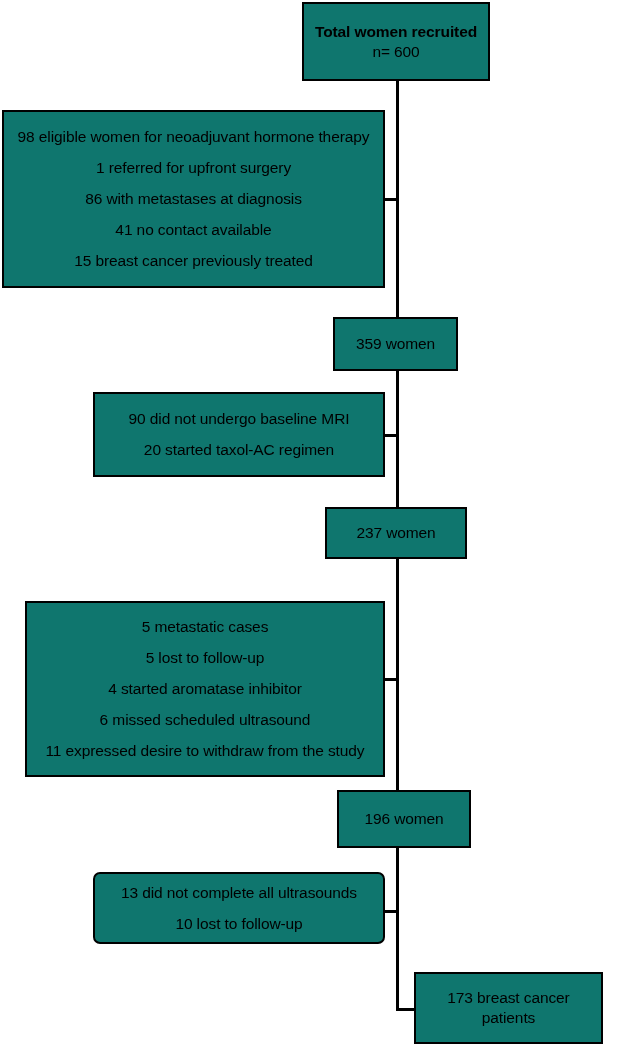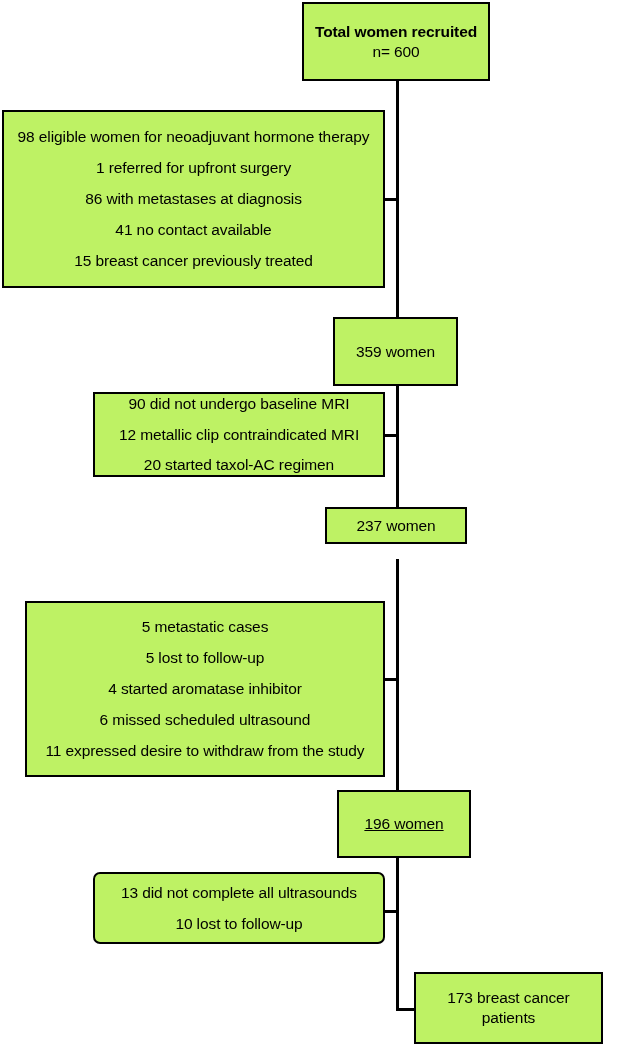--- a/index.html
+++ b/index.html
@@ -15,21 +15,21 @@
     position: relative;
     width: 643px;
     height: 1049px;
     background: #ffffff;
     overflow: hidden;
   }
   .box {
     position: absolute;
     box-sizing: border-box;
     border: 2px solid #000000;
-    background: #bef264;
+    background: #0f766e;
     display: flex;
     flex-direction: column;
     align-items: center;
     justify-content: center;
     text-align: center;
     z-index: 3;
   }
   .box .line {
     display: block;
     width: 100%;
@@ -80,43 +80,42 @@
   </div>
 
   <div class="box exclusion" style="left:2px; top:110px; width:383px; height:178px;">
     <span class="line">98 eligible women for neoadjuvant hormone therapy</span>
     <span class="line">1 referred for upfront surgery</span>
     <span class="line">86 with metastases at diagnosis</span>
     <span class="line">41 no contact available</span>
     <span class="line">15 breast cancer previously treated</span>
   </div>
 
-  <div class="box main" style="left:333px; top:317px; width:125px; height:69px;">
+  <div class="box main" style="left:333px; top:317px; width:125px; height:54px;">
     <span class="line">359 women</span>
   </div>
 
   <div class="box exclusion" style="left:93px; top:392px; width:292px; height:85px;">
     <span class="line">90 did not undergo baseline MRI</span>
-    <span class="line">12 metallic clip contraindicated MRI</span>
     <span class="line">20 started taxol-AC regimen</span>
   </div>
 
-  <div class="box main" style="left:325px; top:507px; width:142px; height:37px;">
+  <div class="box main" style="left:325px; top:507px; width:142px; height:52px;">
     <span class="line">237 women</span>
   </div>
 
   <div class="box exclusion" style="left:25px; top:591px; width:360px; height:176px;margin-top:10px;">
     <span class="line">5 metastatic cases</span>
     <span class="line">5 lost to follow-up</span>
     <span class="line">4 started aromatase inhibitor</span>
     <span class="line">6 missed scheduled ultrasound</span>
     <span class="line">11 expressed desire to withdraw from the study</span>
   </div>
 
-  <div class="box main" style="left:337px; top:790px; width:134px; height:68px;text-decoration:underline;">
+  <div class="box main" style="left:337px; top:790px; width:134px; height:58px;">
     <span class="line">196 women</span>
   </div>
 
   <div class="box exclusion" style="left:93px; top:872px; width:292px; height:72px;border-radius:7px;">
     <span class="line">13 did not complete all ultrasounds</span>
     <span class="line">10 lost to follow-up</span>
   </div>
 
   <div class="box main" style="left:414px; top:972px; width:189px; height:72px;">
     <span class="line">173 breast cancer patients</span>

